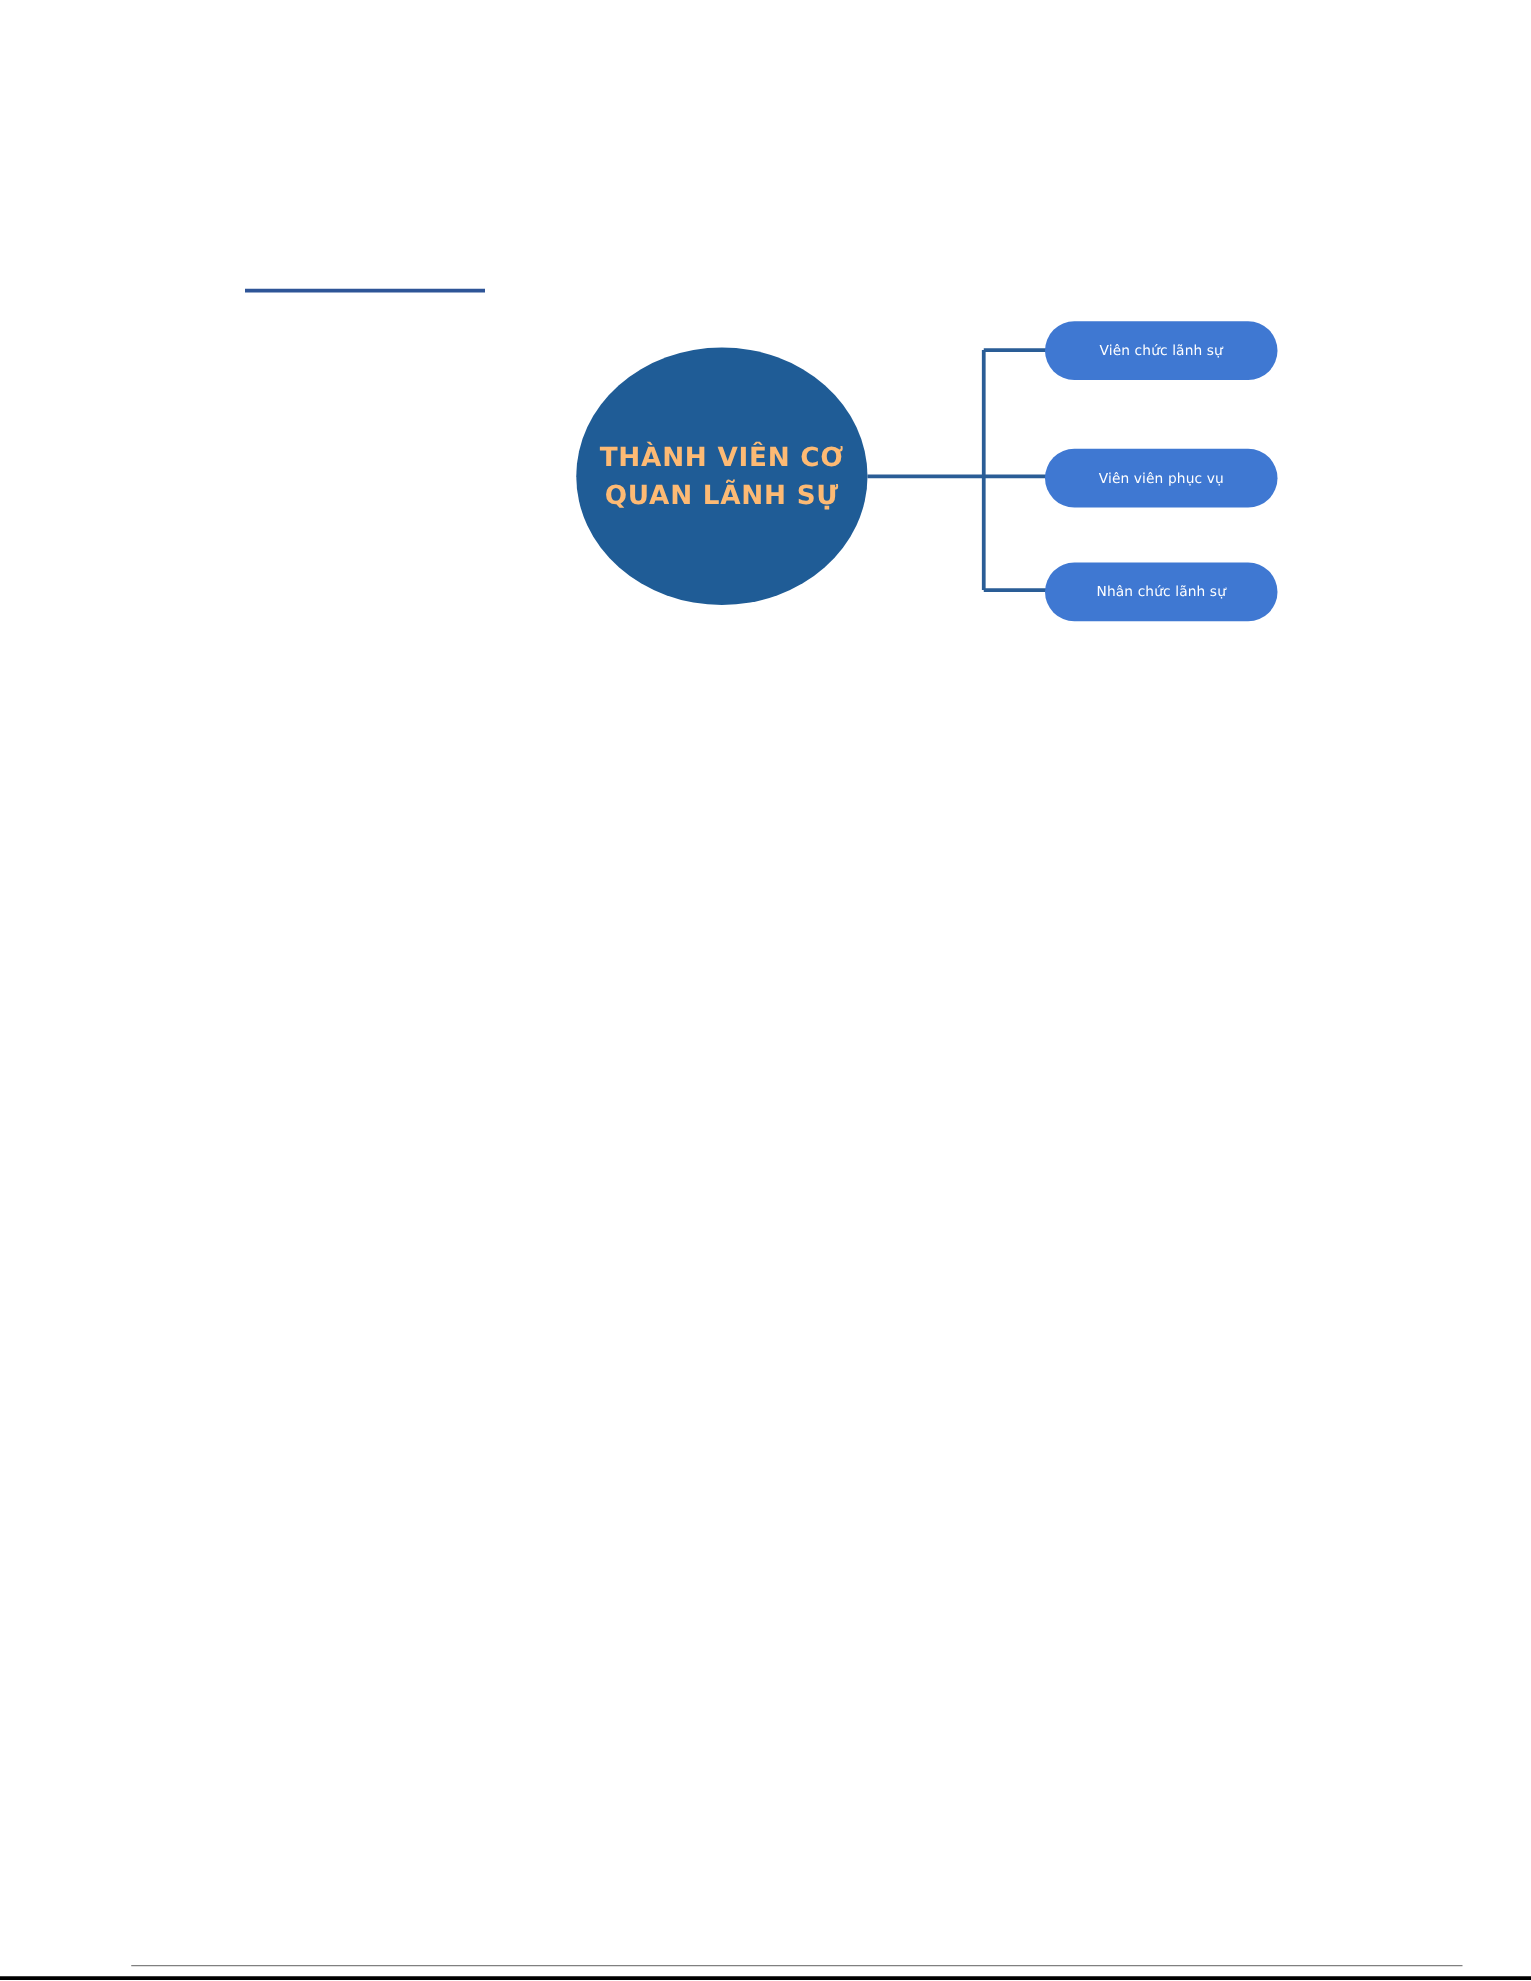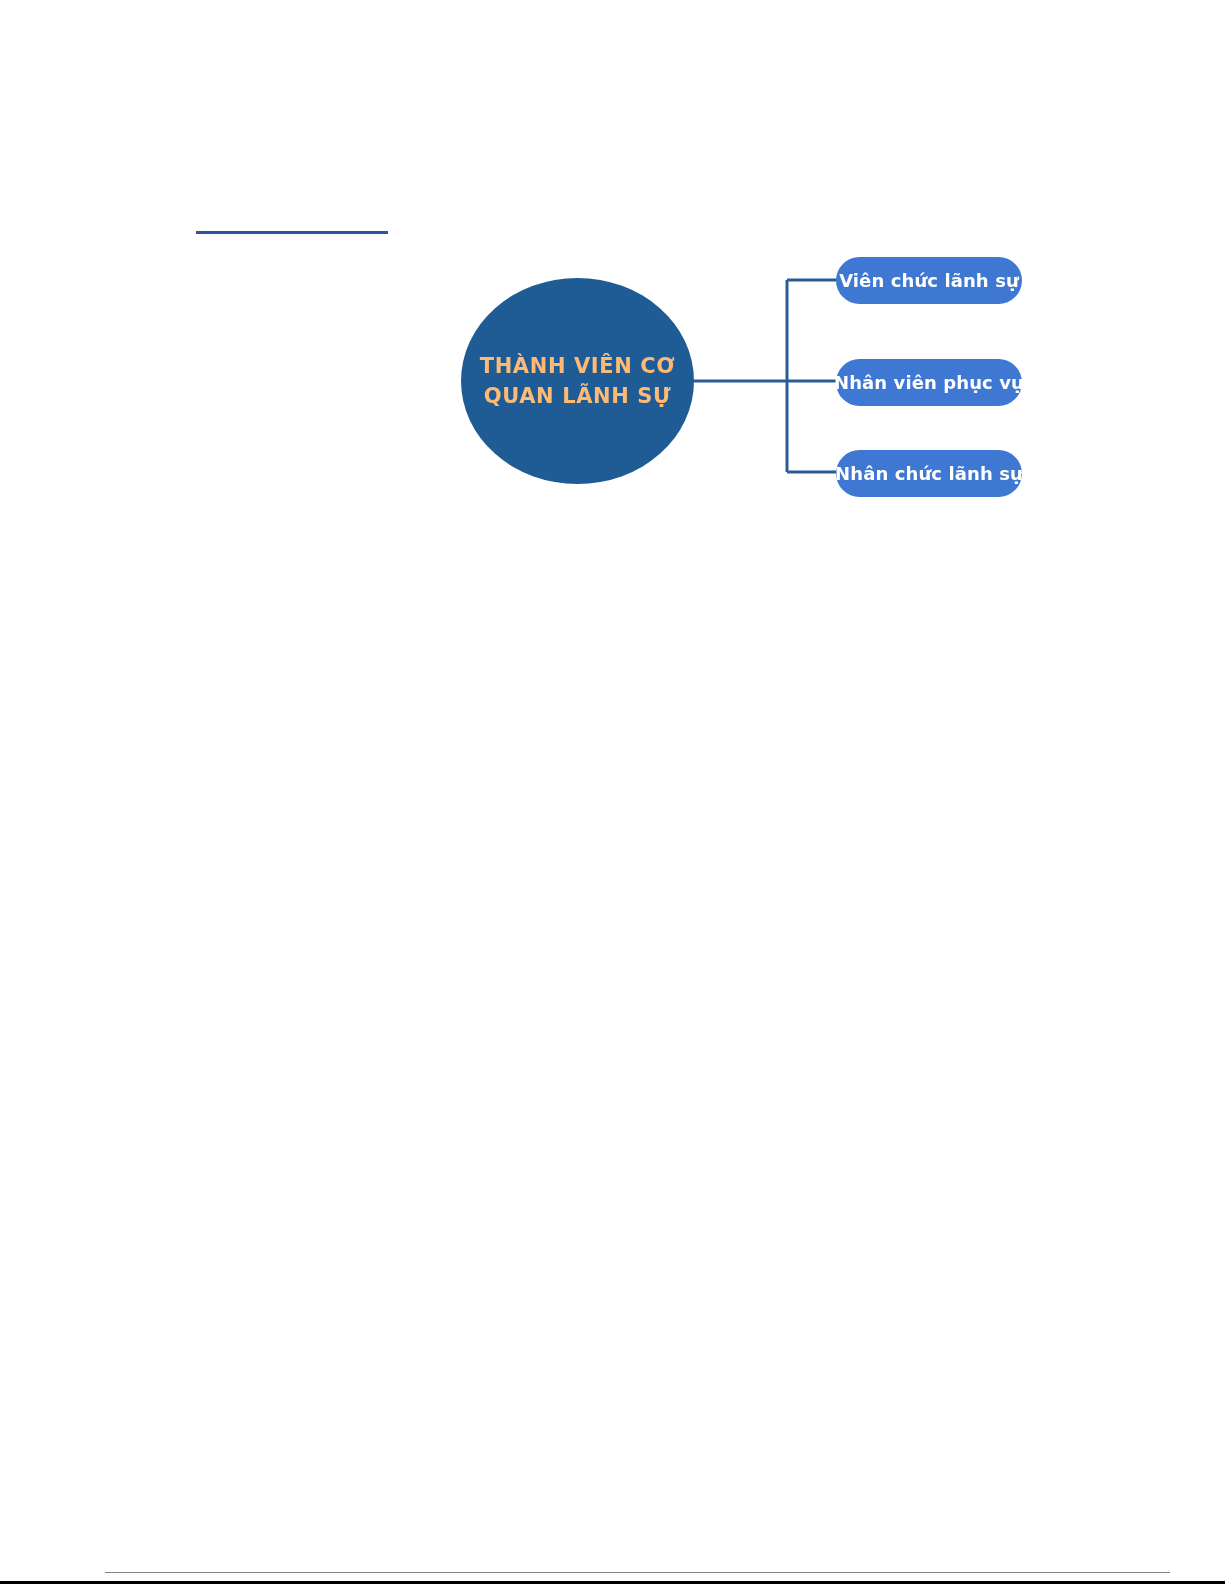--- a/index.html
+++ b/index.html
@@ -99,22 +99,22 @@
     background: #3f78d2;
     display: flex;
     align-items: center;
     justify-content: center;
     box-sizing: border-box;
     padding: 0 10px;
   }
   .pill-label {
     color: #ffffff;
     font-family: "DejaVu Sans", sans-serif;
-    font-weight: bold;
-    font-size: 18px;
+    font-weight: normal;
+    font-size: 11px;
     line-height: 18px;
     letter-spacing: 0.1px;
     text-align: center;
     white-space: nowrap;
   }
   .pill-0 { top: 7px; }    
   .pill-1 { top: 109px; }  
   .pill-2 { top: 200px; }  
 
   
@@ -206,21 +206,21 @@
     <div class="hub">
       <div class="hub-label">THÀNH VIÊN CƠ
 QUAN LÃNH SỰ</div>
     </div>
 
     <div class="pill pill-0">
       <div class="pill-label">Viên chức lãnh sự</div>
     </div>
 
     <div class="pill pill-1">
-      <div class="pill-label">Nhân viên phục vụ</div>
+      <div class="pill-label">Viên viên phục vụ</div>
     </div>
 
     <div class="pill pill-2">
       <div class="pill-label">Nhân chức lãnh sự</div>
     </div>
 
   </div>
 
   <div class="body-lines">
     <div class="body-line" style="width:325px;">

